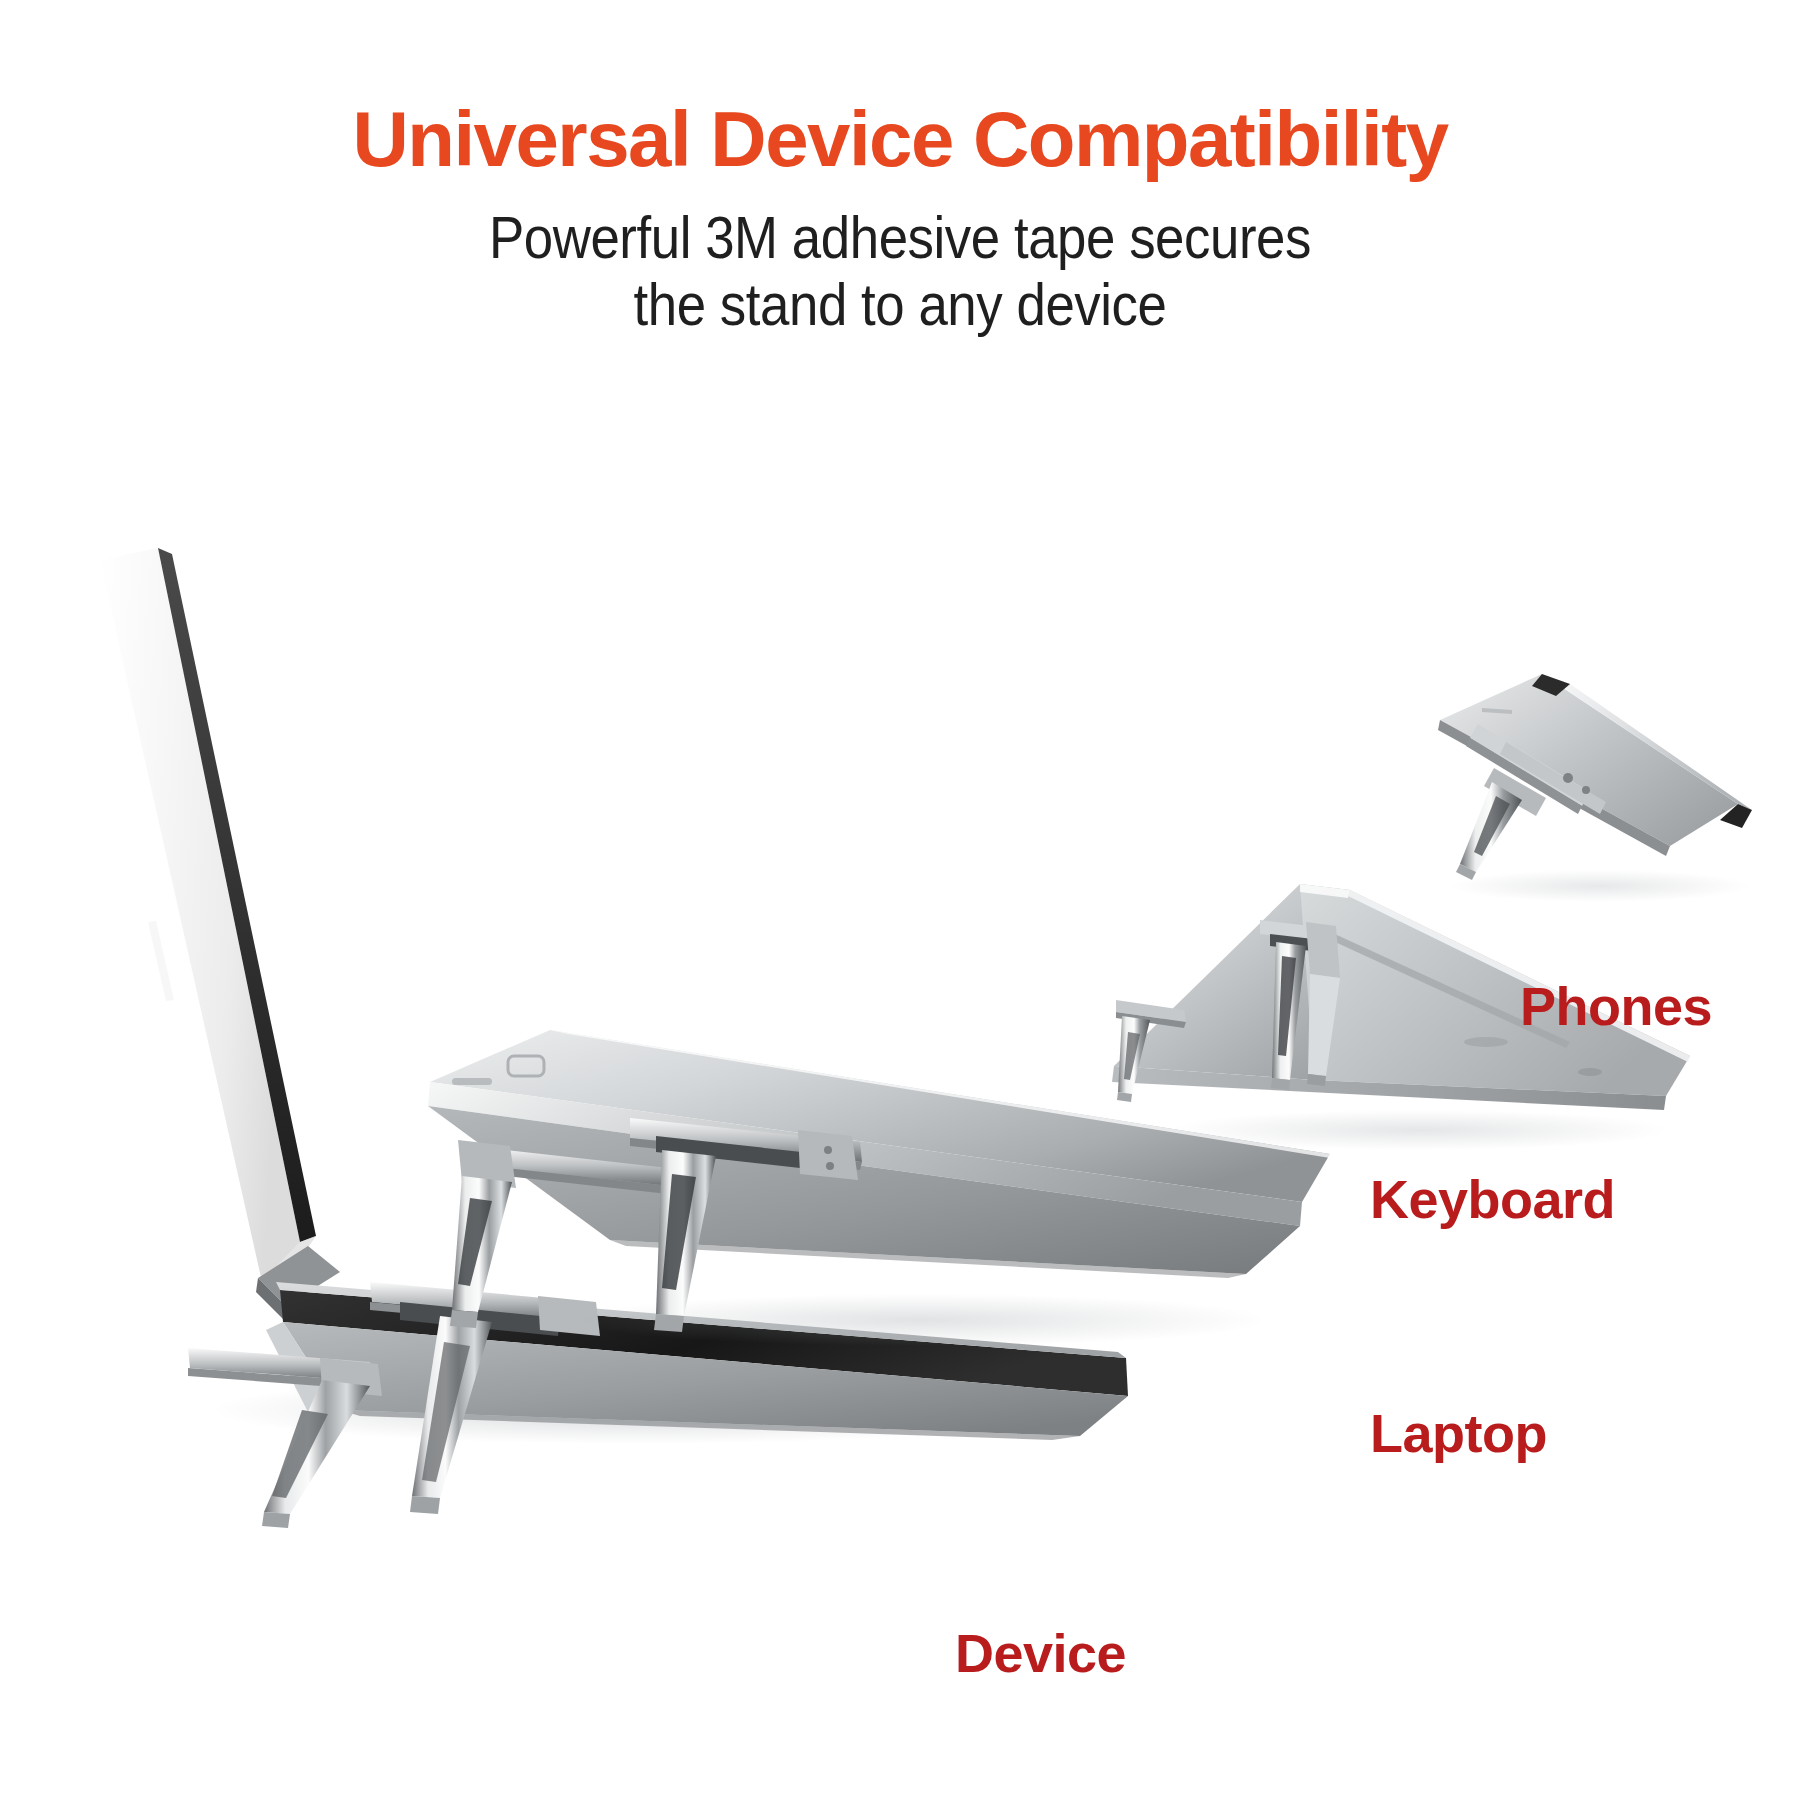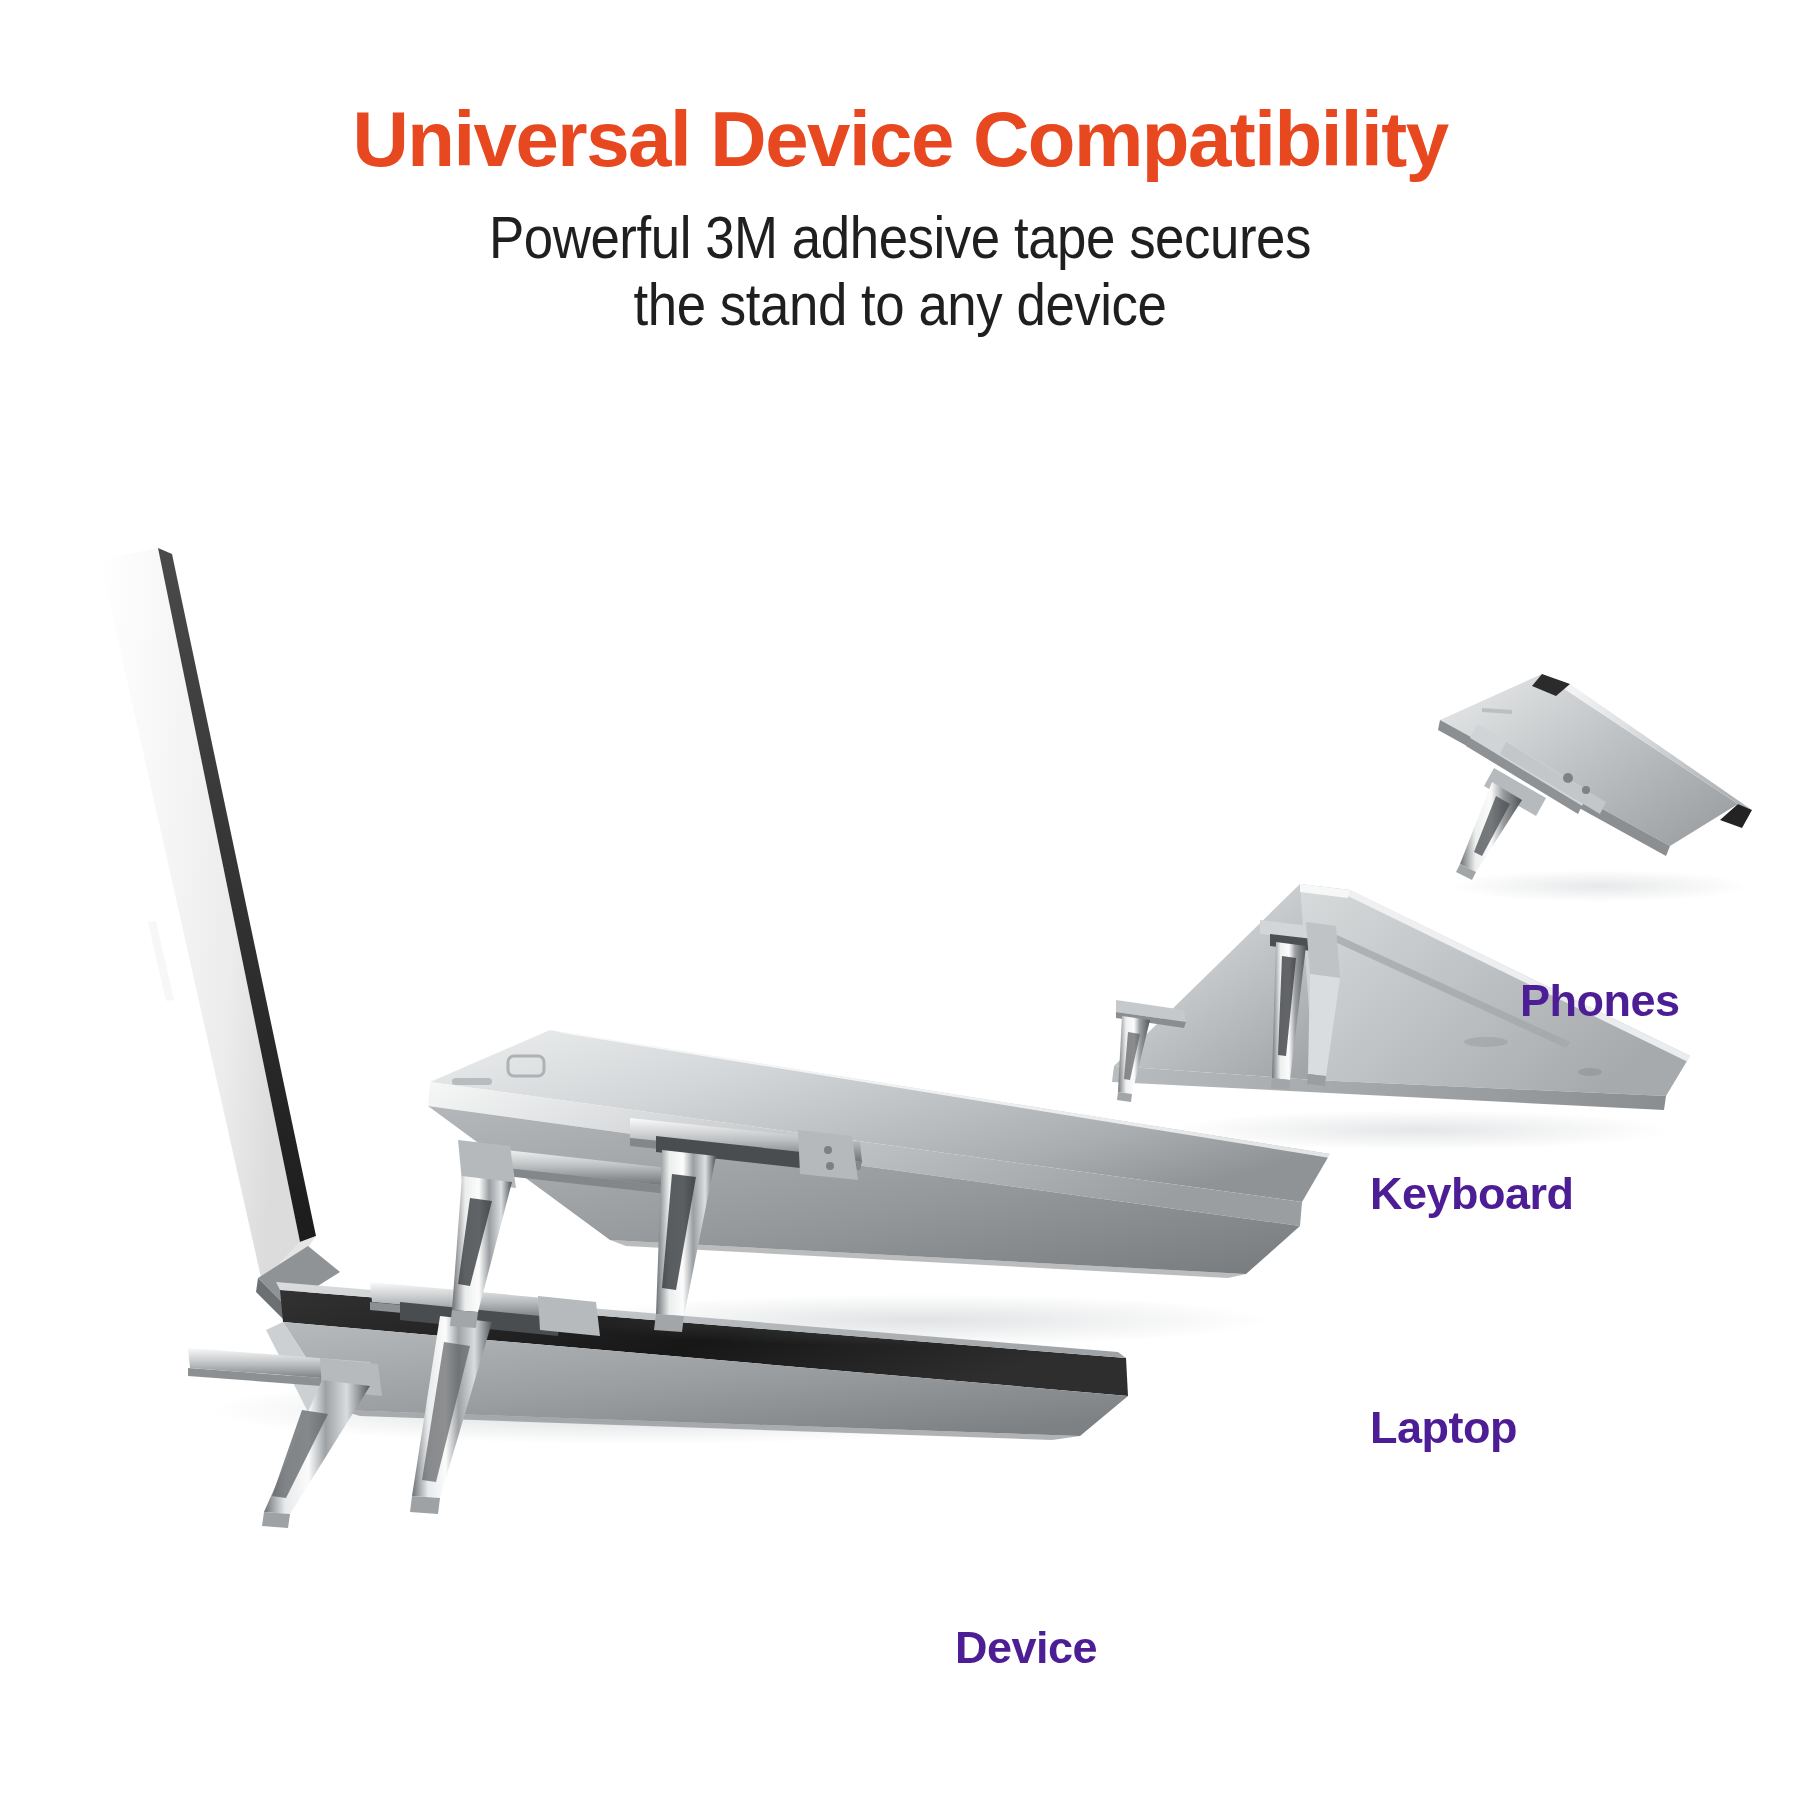--- a/index.html
+++ b/index.html
@@ -37,23 +37,23 @@
     color:#1f1f1f;
     transform:scaleX(0.88);
   }
   .subtitle span{display:block;}
 
   
   .label{
     position:absolute;
     font-family:"Liberation Sans", sans-serif;
     font-weight:bold;
-    font-size:45px;
+    font-size:54px;
     letter-spacing:-0.5px;
-    color:#4c1d95;
+    color:#b91c1c;
     white-space:nowrap;
   }
   .label-phones  {left:1520px; top:975px;}
   .label-keyboard{left:1370px; top:1168px;}
   .label-tablet  {left:1370px; top:1402px;}
   .label-laptop  {left:955px;  top:1622px;}
 
   
   .art{position:absolute;}
   .art svg{display:block;overflow:visible;}

